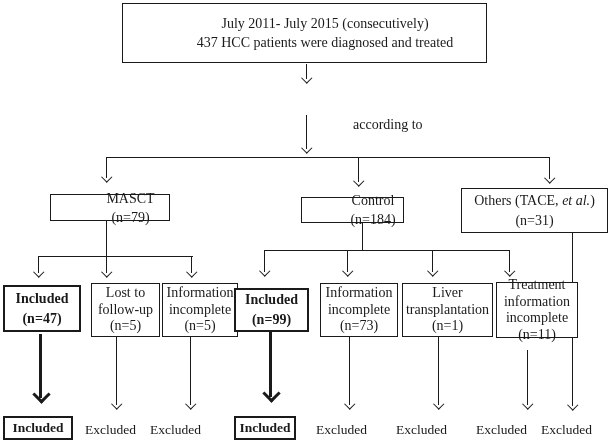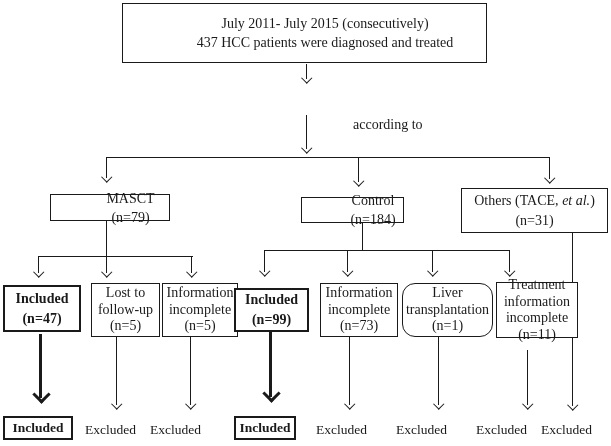--- a/index.html
+++ b/index.html
@@ -99,21 +99,21 @@
   </div>
   <div class="box bold f14" style="left:234px;top:288px;width:75px;height:44px;">
     <div>Included</div>
     <div>(n=99)</div>
   </div>
   <div class="box f12" style="left:312px;top:283px;width:78px;height:54px;">
     <div>Information</div>
     <div>incomplete</div>
     <div>(n=73)</div>
   </div>
-  <div class="box f12" style="left:394px;top:283px;width:91px;height:54px;border-radius:13px;">
+  <div class="box f12" style="left:394px;top:283px;width:91px;height:54px;">
     <div>Liver</div>
     <div>transplantation</div>
     <div>(n=1)</div>
   </div>
   <div class="box f12" style="left:488px;top:282px;width:82px;height:56px;">
     <div>Treatment</div>
     <div>information</div>
     <div>incomplete</div>
     <div>(n=11)</div>
   </div>

